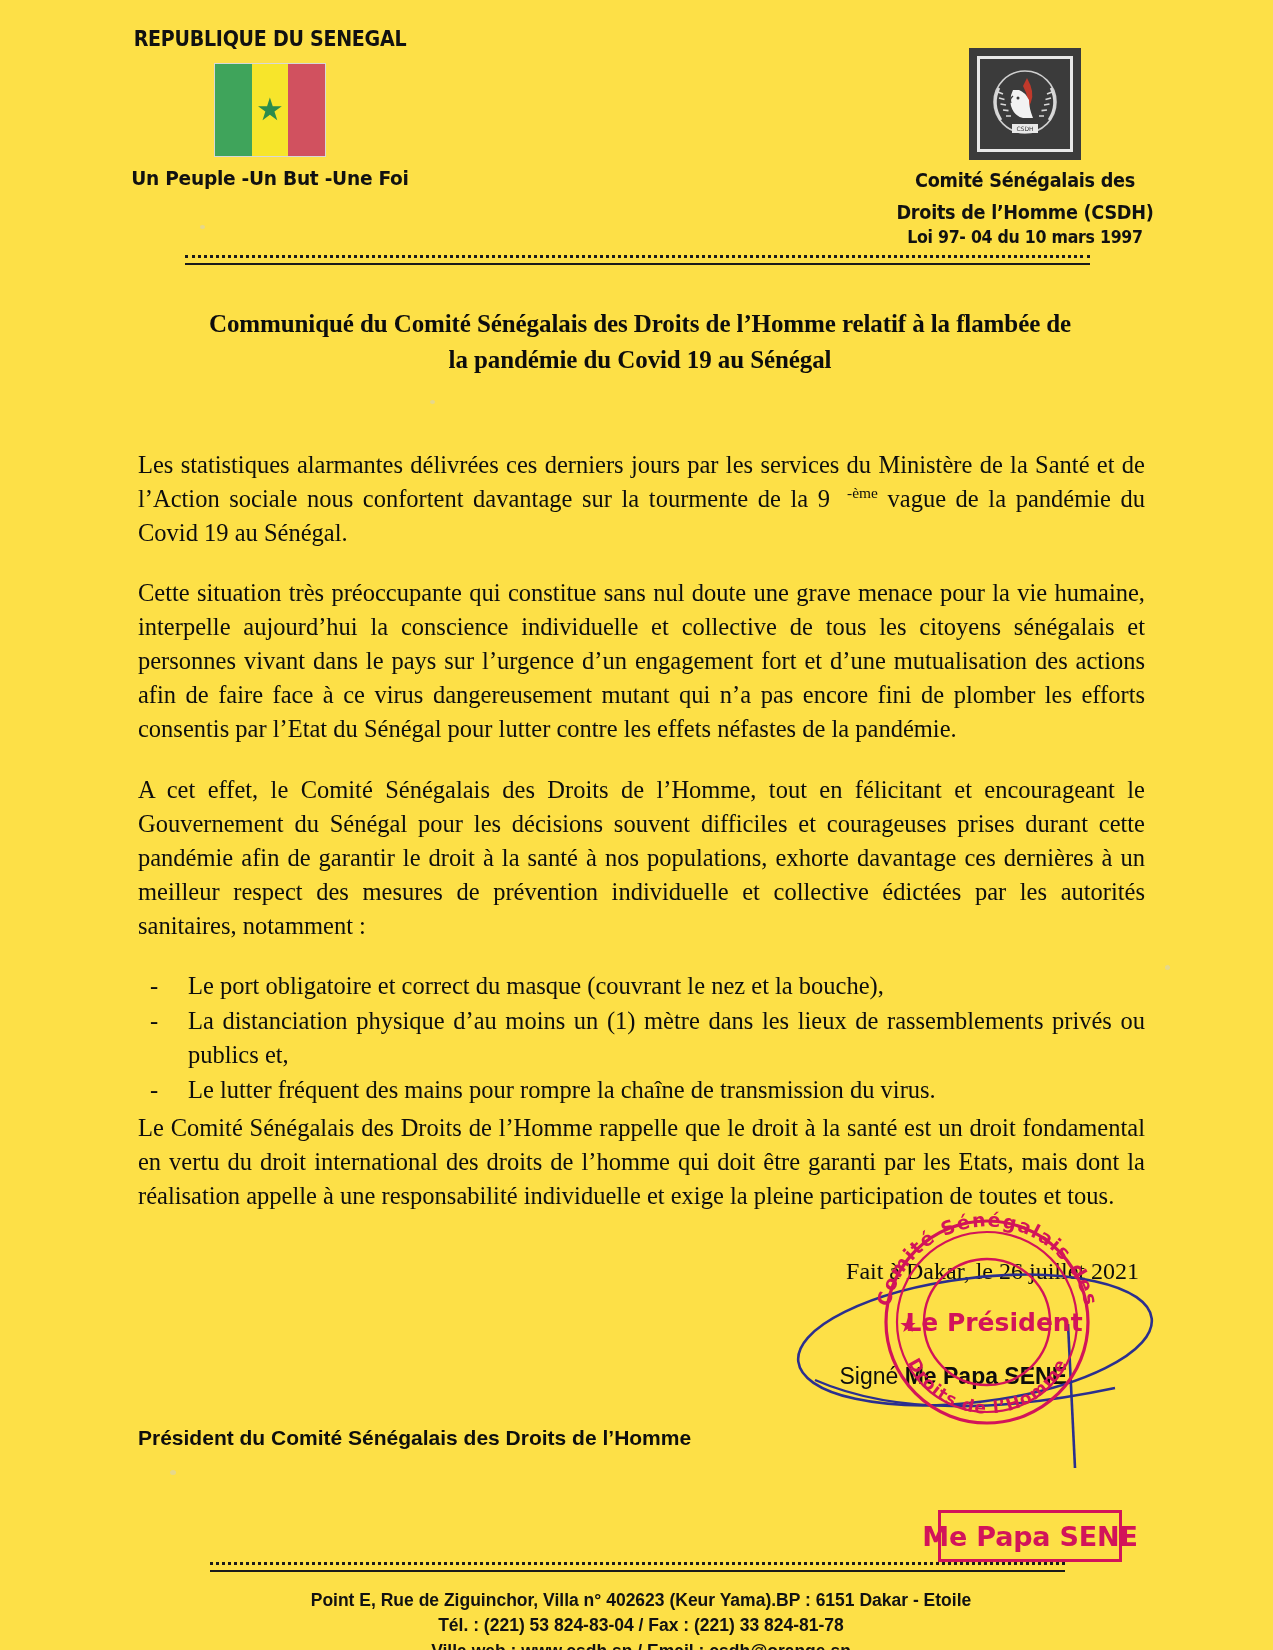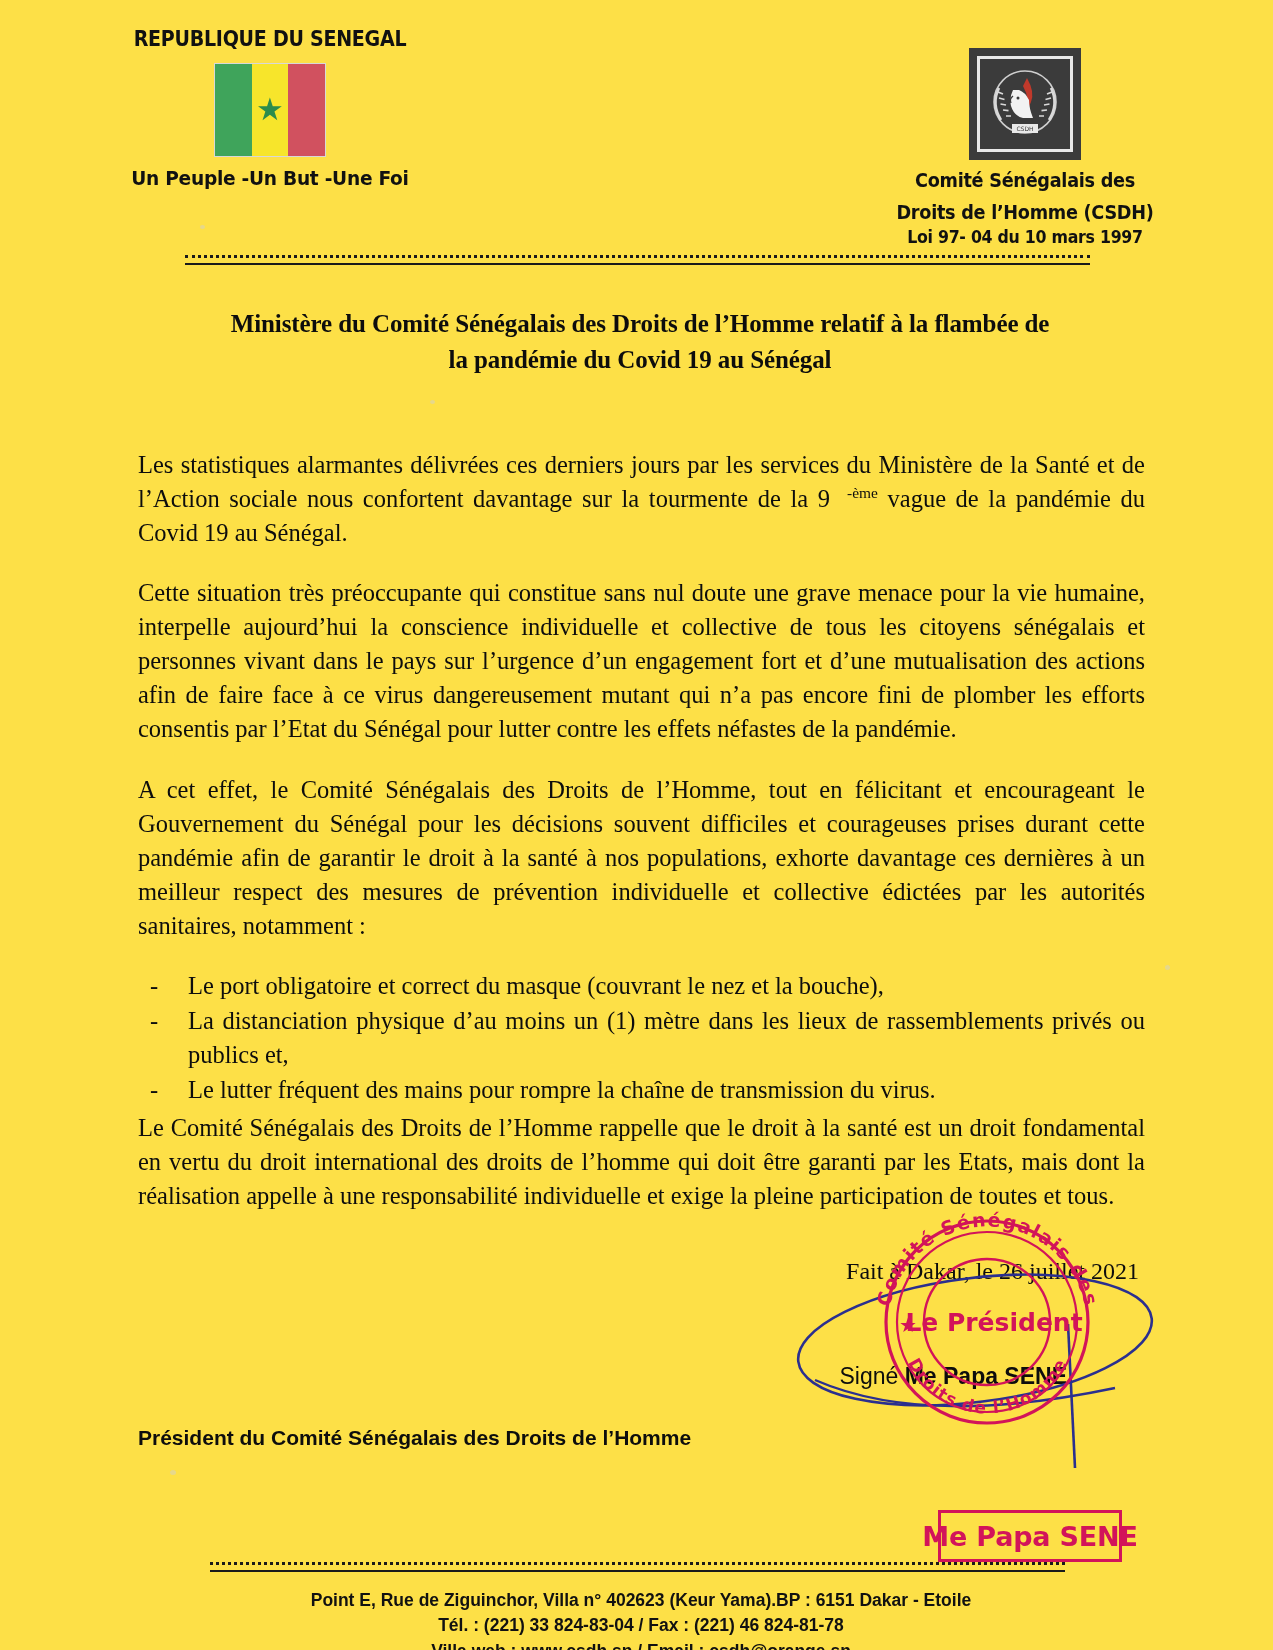--- a/index.html
+++ b/index.html
@@ -313,21 +313,21 @@
       <div class="stencil org-name">Comité Sénégalais des</div>
       <div class="stencil org-name">Droits de l’Homme (CSDH)</div>
       <div class="stencil org-law">Loi 97- 04 du 10 mars 1997</div>
     </div>
   </div>
 
   <div class="rule-dotted hdr-rule-a"></div>
   <div class="rule-solid hdr-rule-b"></div>
 
   <div class="doc-title">
-    <div>Ministère du Comité Sénégalais des Droits de l’Homme relatif à la flambée de</div>
+    <div>Communiqué du Comité Sénégalais des Droits de l’Homme relatif à la flambée de</div>
     <div>la pandémie du Covid 19 au Sénégal</div>
   </div>
 
   <div class="body-area">
 
     <p class="para"><span>Les statistiques alarmantes délivrées ces derniers jours par les services du Ministère de la Santé et de l’Action sociale nous confortent davantage sur la tourmente de la 9</span><span class="sup">-ème</span><span> vague de la pandémie du Covid 19 au Sénégal.</span></p>
 
     <p class="para">Cette situation très préoccupante qui constitue sans nul doute une grave menace pour la vie humaine, interpelle aujourd’hui la conscience individuelle et collective de tous les citoyens sénégalais et personnes vivant dans le pays sur l’urgence d’un engagement fort et d’une mutualisation des actions afin de faire face à ce virus dangereusement mutant qui n’a pas encore fini de plomber les efforts consentis par l’Etat du Sénégal pour lutter contre les effets néfastes de la pandémie.</p>
 
     <p class="para">A cet effet, le Comité Sénégalais des Droits de l’Homme, tout en félicitant et encourageant le Gouvernement du Sénégal pour les décisions souvent difficiles et courageuses prises durant cette pandémie afin de garantir le droit à la santé à nos populations, exhorte davantage ces dernières à un meilleur respect des mesures de prévention individuelle et collective édictées par les autorités sanitaires, notamment :</p>
@@ -380,21 +380,21 @@
 
   <div class="stamp-box">
     <span>Me Papa SENE</span>
   </div>
 
   <div class="rule-dotted foot-rule-a"></div>
   <div class="rule-solid foot-rule-b"></div>
 
   <div class="footer">
     <div>Point E, Rue de Ziguinchor, Villa n° 402623 (Keur Yama).BP : 6151  Dakar - Etoile</div>
-    <div>Tél. : (221) 33 824-83-04 / Fax : (221) 46  824-81-78</div>
+    <div>Tél. : (221) 53 824-83-04 / Fax : (221) 33  824-81-78</div>
     <div class="footer-line3">Villa web : www.csdh.sn / Email : csdh@orange.sn</div>
   </div>
 
   <div class="speck" style="left:170px; top:1470px; width:6px; height:5px;"></div>
   <div class="speck" style="left:430px; top:400px; width:5px; height:4px;"></div>
   <div class="speck" style="left:1165px; top:965px; width:5px; height:5px;"></div>
   <div class="speck" style="left:200px; top:225px; width:5px; height:4px;"></div>
 </div>
 
 </body></html>

